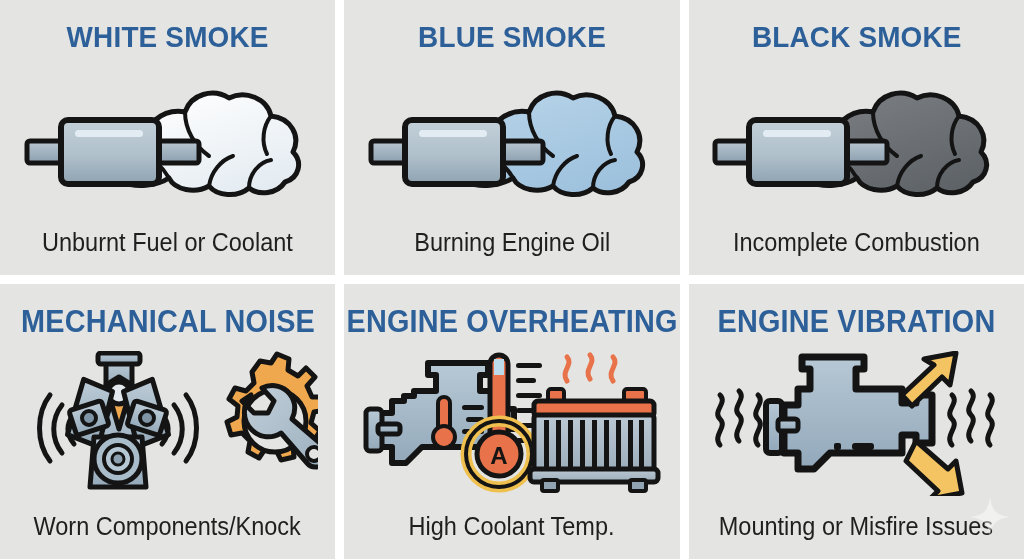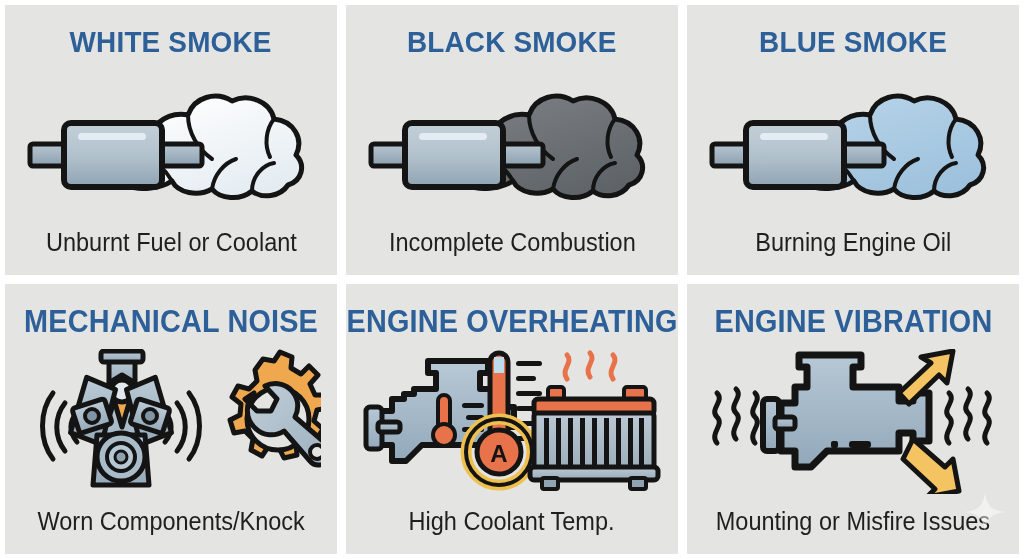--- a/index.html
+++ b/index.html
@@ -16,21 +16,20 @@
 
   #infographic {
     position: relative;
     width: 1024px;
     height: 559px;
     background: #ffffff;
     display: grid;
     grid-template-columns: repeat(3, 1fr);
     grid-template-rows: repeat(2, 1fr);
     gap: 9px;
-    padding: 5px;
     box-sizing: border-box;
   }
 
   .panel {
     position: relative;
     background: #e4e4e2;
     overflow: hidden;
     display: flex;
     flex-direction: column;
     align-items: center;
@@ -125,20 +124,62 @@
           <rect x="128" y="77" width="48" height="22" rx="3" fill="url(#pipeG1)" stroke="#141414" stroke-width="5"></rect>
           <rect x="38" y="56" width="98" height="64" rx="7" fill="url(#mufG1)" stroke="#141414" stroke-width="6"></rect>
           <rect x="52" y="66" width="68" height="7" rx="3.5" fill="#e8f0f6" opacity="0.9"></rect>
         </g>
       </svg>
     </div>
     <div class="panel-caption">Unburnt Fuel or Coolant</div>
   </div>
 
   <div class="panel">
+    <div class="panel-title size-md">BLUE SMOKE</div>
+    <div class="art">
+      <svg width="290" height="150" viewBox="0 0 290 150">
+        <defs>
+          <linearGradient id="mufG3" x1="0" y1="0" x2="0" y2="1">
+            <stop offset="0" stop-color="#c3d0d9"></stop>
+            <stop offset="0.55" stop-color="#b0c0cb"></stop>
+            <stop offset="1" stop-color="#8fa3b2"></stop>
+          </linearGradient>
+          <linearGradient id="pipeG3" x1="0" y1="0" x2="0" y2="1">
+            <stop offset="0" stop-color="#b9c7d1"></stop>
+            <stop offset="1" stop-color="#8b9faf"></stop>
+          </linearGradient>
+          <linearGradient id="cloudBl" x1="0.2" y1="0" x2="0.8" y2="1">
+            <stop offset="0" stop-color="#b7d4e9"></stop>
+            <stop offset="1" stop-color="#9cc0dc"></stop>
+          </linearGradient>
+        </defs>
+        <g>
+          <path d="M92 118 C 86 116, 84 110, 90 106 C 96 102, 104 104, 108 100 C 112 96, 110 90, 116 88
+                   C 120 60, 140 44, 162 48 C 168 30, 190 24, 206 34 C 222 26, 244 34, 248 52
+                   C 268 54, 278 72, 270 88 C 280 98, 276 114, 262 118 C 254 130, 236 132, 226 124
+                   C 214 134, 194 132, 186 122 C 172 130, 152 126, 146 114 C 134 122, 112 124, 100 118 Z" fill="url(#cloudBl)" stroke="#141414" stroke-width="5" stroke-linejoin="round"></path>
+          <path d="M116 88 C 126 92, 138 100, 146 114" fill="none" stroke="#141414" stroke-width="4" stroke-linecap="round"></path>
+          <path d="M162 48 C 162 66, 172 82, 186 92" fill="none" stroke="#141414" stroke-width="4" stroke-linecap="round"></path>
+          <path d="M186 122 C 188 108, 198 96, 210 92" fill="none" stroke="#141414" stroke-width="4" stroke-linecap="round"></path>
+          <path d="M226 124 C 226 110, 236 98, 248 96" fill="none" stroke="#141414" stroke-width="4" stroke-linecap="round"></path>
+          <path d="M248 52 C 240 62, 238 78, 244 90" fill="none" stroke="#141414" stroke-width="4" stroke-linecap="round"></path>
+          <path d="M97 112 C 104 104, 116 100, 126 104" fill="none" stroke="#141414" stroke-width="4" stroke-linecap="round"></path>
+        </g>
+        <g>
+          <rect x="4" y="77" width="44" height="22" rx="3" fill="url(#pipeG3)" stroke="#141414" stroke-width="5"></rect>
+          <rect x="128" y="77" width="48" height="22" rx="3" fill="url(#pipeG3)" stroke="#141414" stroke-width="5"></rect>
+          <rect x="38" y="56" width="98" height="64" rx="7" fill="url(#mufG3)" stroke="#141414" stroke-width="6"></rect>
+          <rect x="52" y="66" width="68" height="7" rx="3.5" fill="#e8f0f6" opacity="0.9"></rect>
+        </g>
+      </svg>
+    </div>
+    <div class="panel-caption">Burning Engine Oil</div>
+  </div>
+
+  <div class="panel">
     <div class="panel-title size-md">BLACK SMOKE</div>
     <div class="art">
       <svg width="290" height="150" viewBox="0 0 290 150">
         <defs>
           <linearGradient id="mufG2" x1="0" y1="0" x2="0" y2="1">
             <stop offset="0" stop-color="#c3d0d9"></stop>
             <stop offset="0.55" stop-color="#b0c0cb"></stop>
             <stop offset="1" stop-color="#8fa3b2"></stop>
           </linearGradient>
           <linearGradient id="pipeG2" x1="0" y1="0" x2="0" y2="1">
@@ -164,62 +205,20 @@
         </g>
         <g>
           <rect x="4" y="77" width="44" height="22" rx="3" fill="url(#pipeG2)" stroke="#141414" stroke-width="5"></rect>
           <rect x="128" y="77" width="48" height="22" rx="3" fill="url(#pipeG2)" stroke="#141414" stroke-width="5"></rect>
           <rect x="38" y="56" width="98" height="64" rx="7" fill="url(#mufG2)" stroke="#141414" stroke-width="6"></rect>
           <rect x="52" y="66" width="68" height="7" rx="3.5" fill="#e8f0f6" opacity="0.9"></rect>
         </g>
       </svg>
     </div>
     <div class="panel-caption">Incomplete Combustion</div>
-  </div>
-
-  <div class="panel">
-    <div class="panel-title size-md">BLUE SMOKE</div>
-    <div class="art">
-      <svg width="290" height="150" viewBox="0 0 290 150">
-        <defs>
-          <linearGradient id="mufG3" x1="0" y1="0" x2="0" y2="1">
-            <stop offset="0" stop-color="#c3d0d9"></stop>
-            <stop offset="0.55" stop-color="#b0c0cb"></stop>
-            <stop offset="1" stop-color="#8fa3b2"></stop>
-          </linearGradient>
-          <linearGradient id="pipeG3" x1="0" y1="0" x2="0" y2="1">
-            <stop offset="0" stop-color="#b9c7d1"></stop>
-            <stop offset="1" stop-color="#8b9faf"></stop>
-          </linearGradient>
-          <linearGradient id="cloudBl" x1="0.2" y1="0" x2="0.8" y2="1">
-            <stop offset="0" stop-color="#b7d4e9"></stop>
-            <stop offset="1" stop-color="#9cc0dc"></stop>
-          </linearGradient>
-        </defs>
-        <g>
-          <path d="M92 118 C 86 116, 84 110, 90 106 C 96 102, 104 104, 108 100 C 112 96, 110 90, 116 88
-                   C 120 60, 140 44, 162 48 C 168 30, 190 24, 206 34 C 222 26, 244 34, 248 52
-                   C 268 54, 278 72, 270 88 C 280 98, 276 114, 262 118 C 254 130, 236 132, 226 124
-                   C 214 134, 194 132, 186 122 C 172 130, 152 126, 146 114 C 134 122, 112 124, 100 118 Z" fill="url(#cloudBl)" stroke="#141414" stroke-width="5" stroke-linejoin="round"></path>
-          <path d="M116 88 C 126 92, 138 100, 146 114" fill="none" stroke="#141414" stroke-width="4" stroke-linecap="round"></path>
-          <path d="M162 48 C 162 66, 172 82, 186 92" fill="none" stroke="#141414" stroke-width="4" stroke-linecap="round"></path>
-          <path d="M186 122 C 188 108, 198 96, 210 92" fill="none" stroke="#141414" stroke-width="4" stroke-linecap="round"></path>
-          <path d="M226 124 C 226 110, 236 98, 248 96" fill="none" stroke="#141414" stroke-width="4" stroke-linecap="round"></path>
-          <path d="M248 52 C 240 62, 238 78, 244 90" fill="none" stroke="#141414" stroke-width="4" stroke-linecap="round"></path>
-          <path d="M97 112 C 104 104, 116 100, 126 104" fill="none" stroke="#141414" stroke-width="4" stroke-linecap="round"></path>
-        </g>
-        <g>
-          <rect x="4" y="77" width="44" height="22" rx="3" fill="url(#pipeG3)" stroke="#141414" stroke-width="5"></rect>
-          <rect x="128" y="77" width="48" height="22" rx="3" fill="url(#pipeG3)" stroke="#141414" stroke-width="5"></rect>
-          <rect x="38" y="56" width="98" height="64" rx="7" fill="url(#mufG3)" stroke="#141414" stroke-width="6"></rect>
-          <rect x="52" y="66" width="68" height="7" rx="3.5" fill="#e8f0f6" opacity="0.9"></rect>
-        </g>
-      </svg>
-    </div>
-    <div class="panel-caption">Burning Engine Oil</div>
   </div>
 
   <div class="panel">
     <div class="panel-title size-lg">MECHANICAL NOISE</div>
     <div class="art">
       <svg width="300" height="145" viewBox="0 0 300 145">
         <defs>
           <linearGradient id="vengG" x1="0" y1="0" x2="0" y2="1">
             <stop offset="0" stop-color="#bccbd7"></stop>
             <stop offset="1" stop-color="#94a9b9"></stop>

